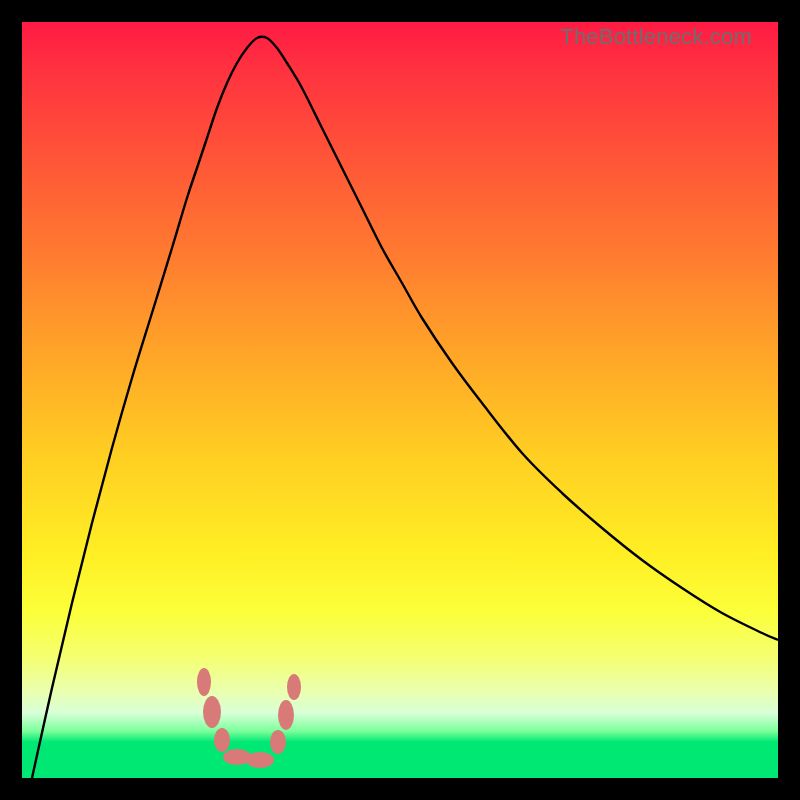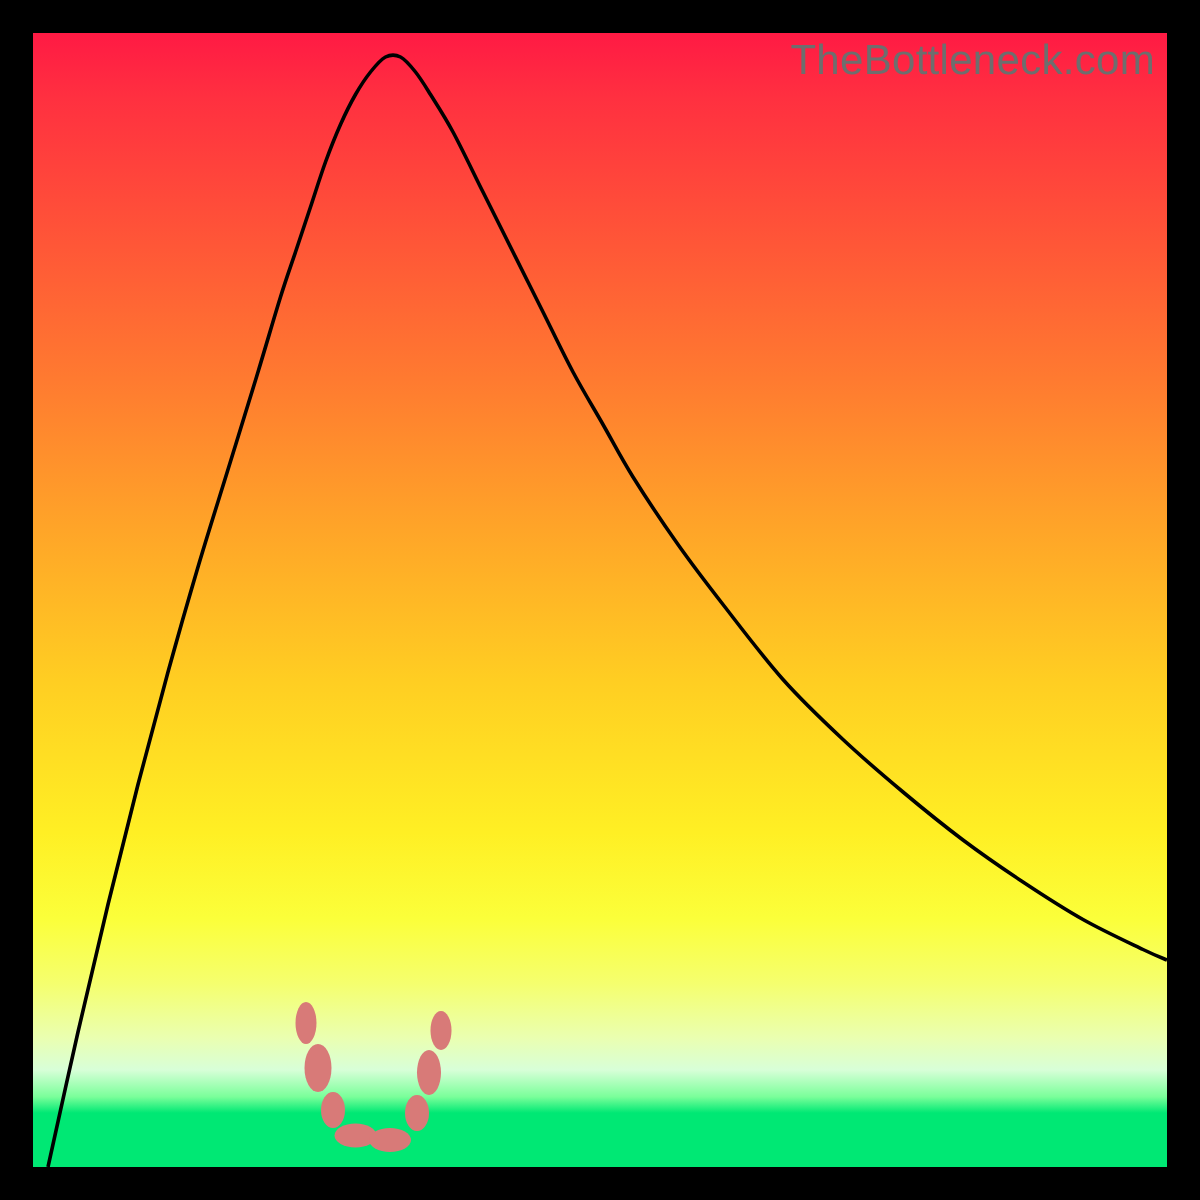--- a/index.html
+++ b/index.html
@@ -45,23 +45,23 @@
     position: absolute;
     left: 0;
     bottom: 0;
     width: 756px;
     height: 36px;
     background: #00e874;
   }
   .watermark {
     position: absolute;
     top: 2px;
-    right: 8px;
+    right: 26px;
     color: #6e6e6e;
-    font-size: 28px;
+    font-size: 22px;
     font-weight: 400;
     letter-spacing: 0.2px;
     z-index: 5;
   }
   svg.curves {
     position: absolute;
     left: 0;
     top: 0;
     width: 756px;
     height: 756px;

